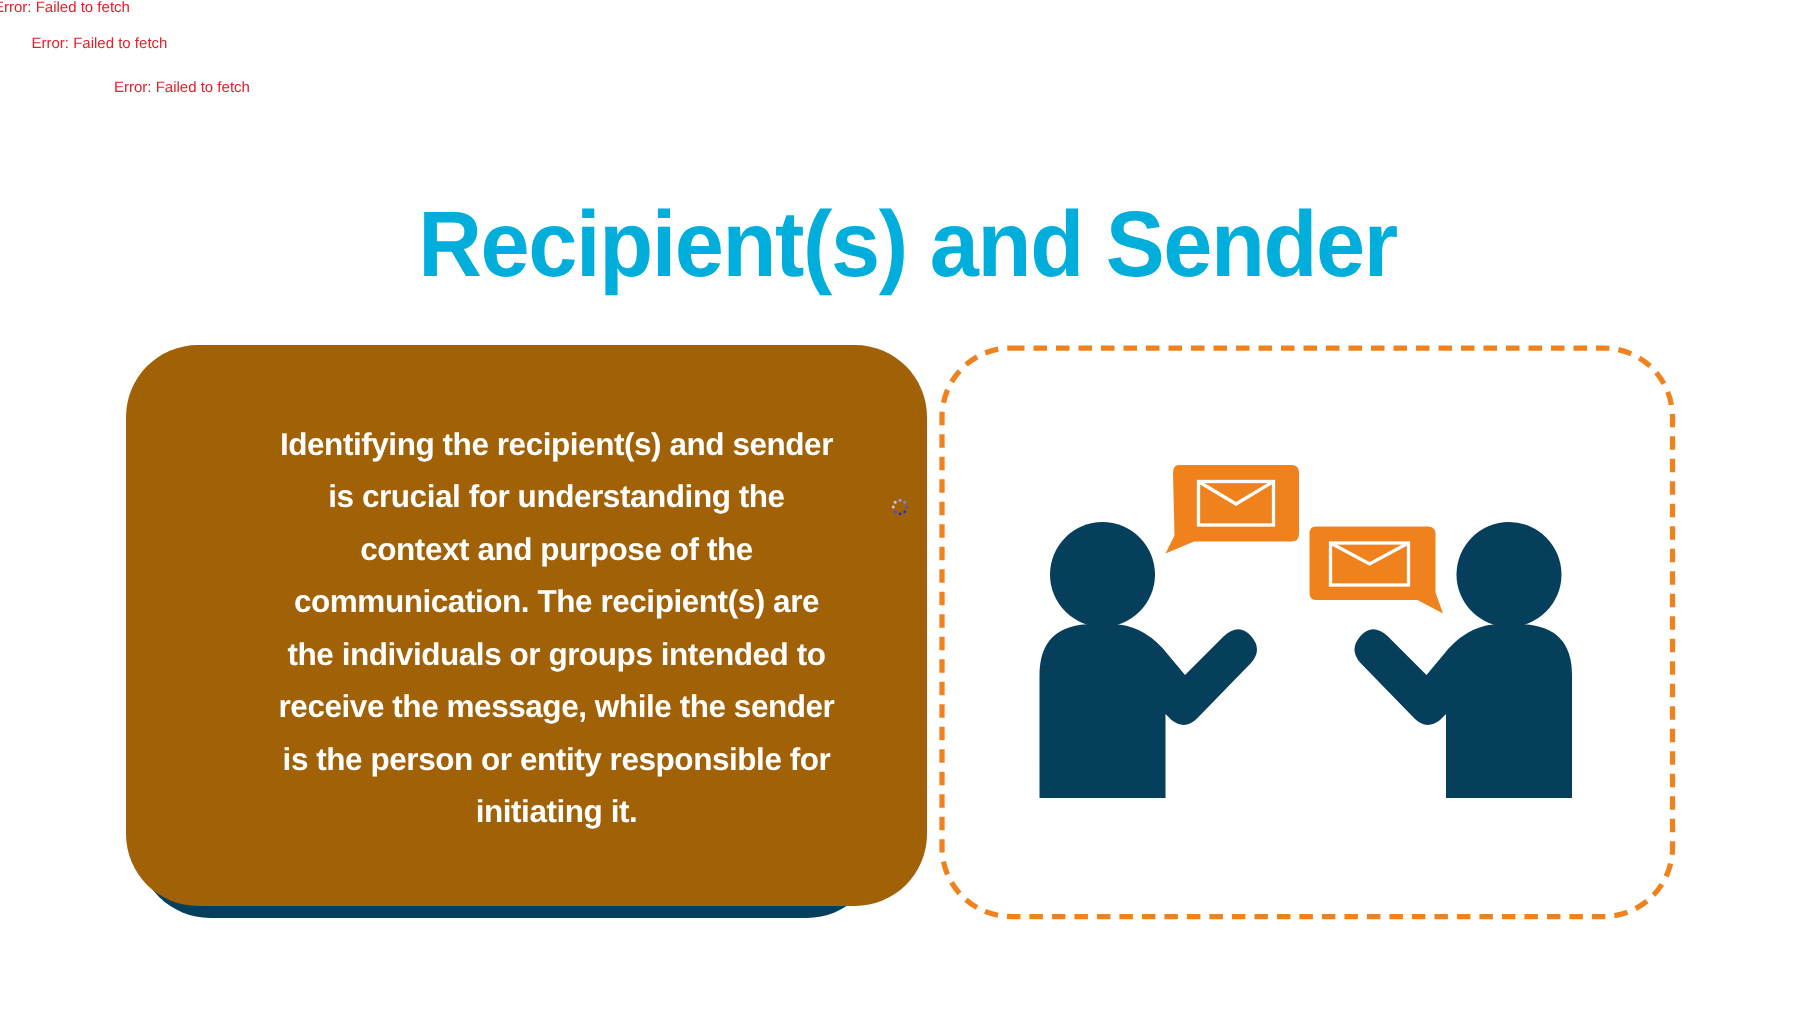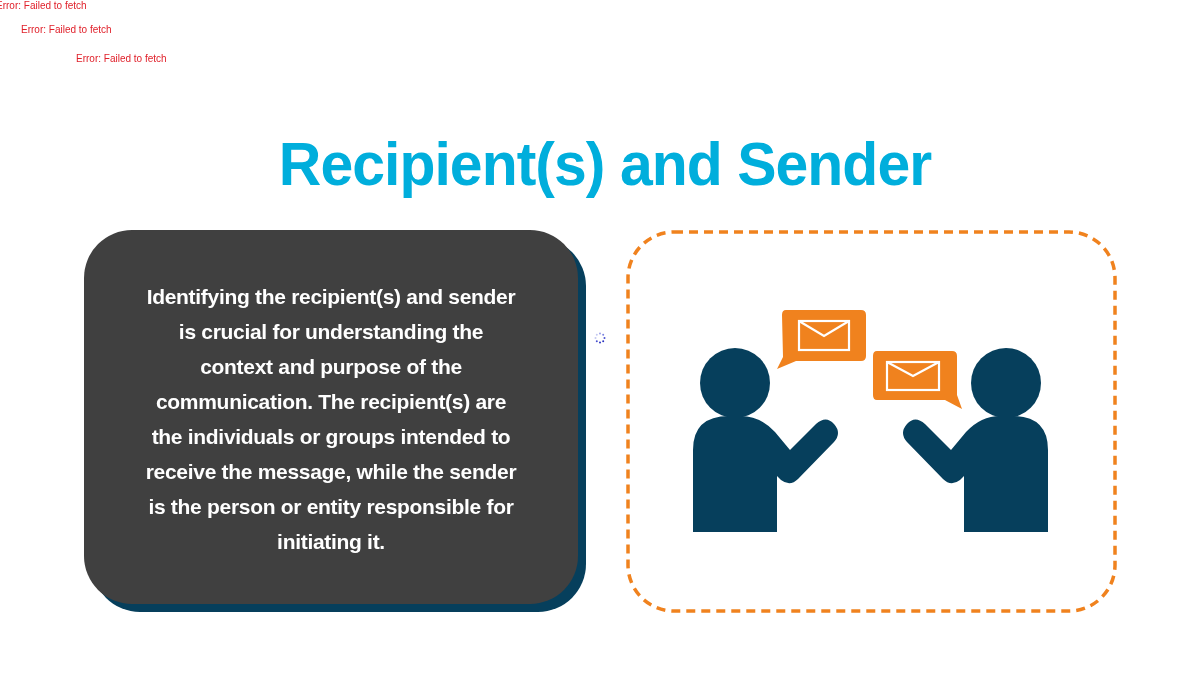--- a/index.html
+++ b/index.html
@@ -47,25 +47,26 @@
       height: 374px;
       background: #063f5c;
       border-radius: 48px;
     }
     .card {
       position: absolute;
       left: 84px;
       top: 230px;
       width: 494px;
       height: 374px;
-      background: #404040;
+      background: #a16207;
       border-radius: 48px;
       display: flex;
       align-items: center;
       justify-content: center;
+      padding-left: 40px;
     }
     .card-text {
       width: 380px;
       color: #ffffff;
       text-align: center;
       font-family: "Liberation Sans", sans-serif;
       font-weight: bold;
       font-size: 21px;
       line-height: 35px;
       letter-spacing: -0.3px;

